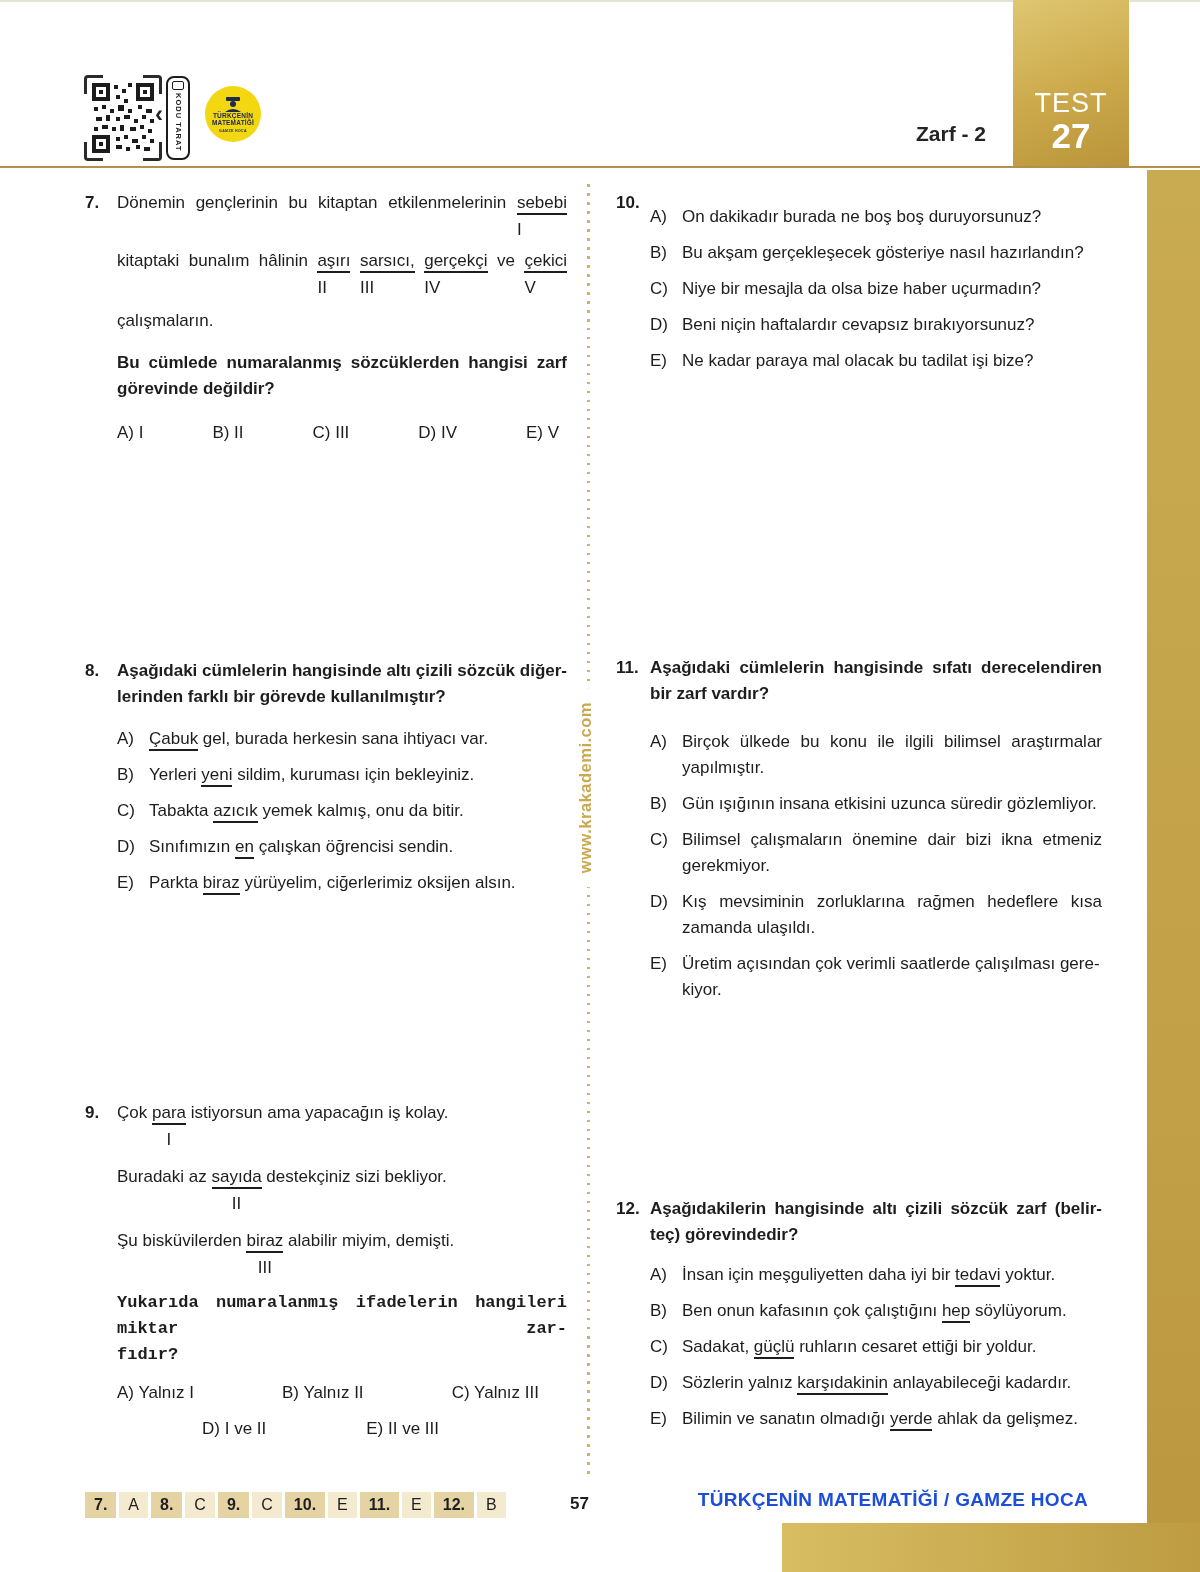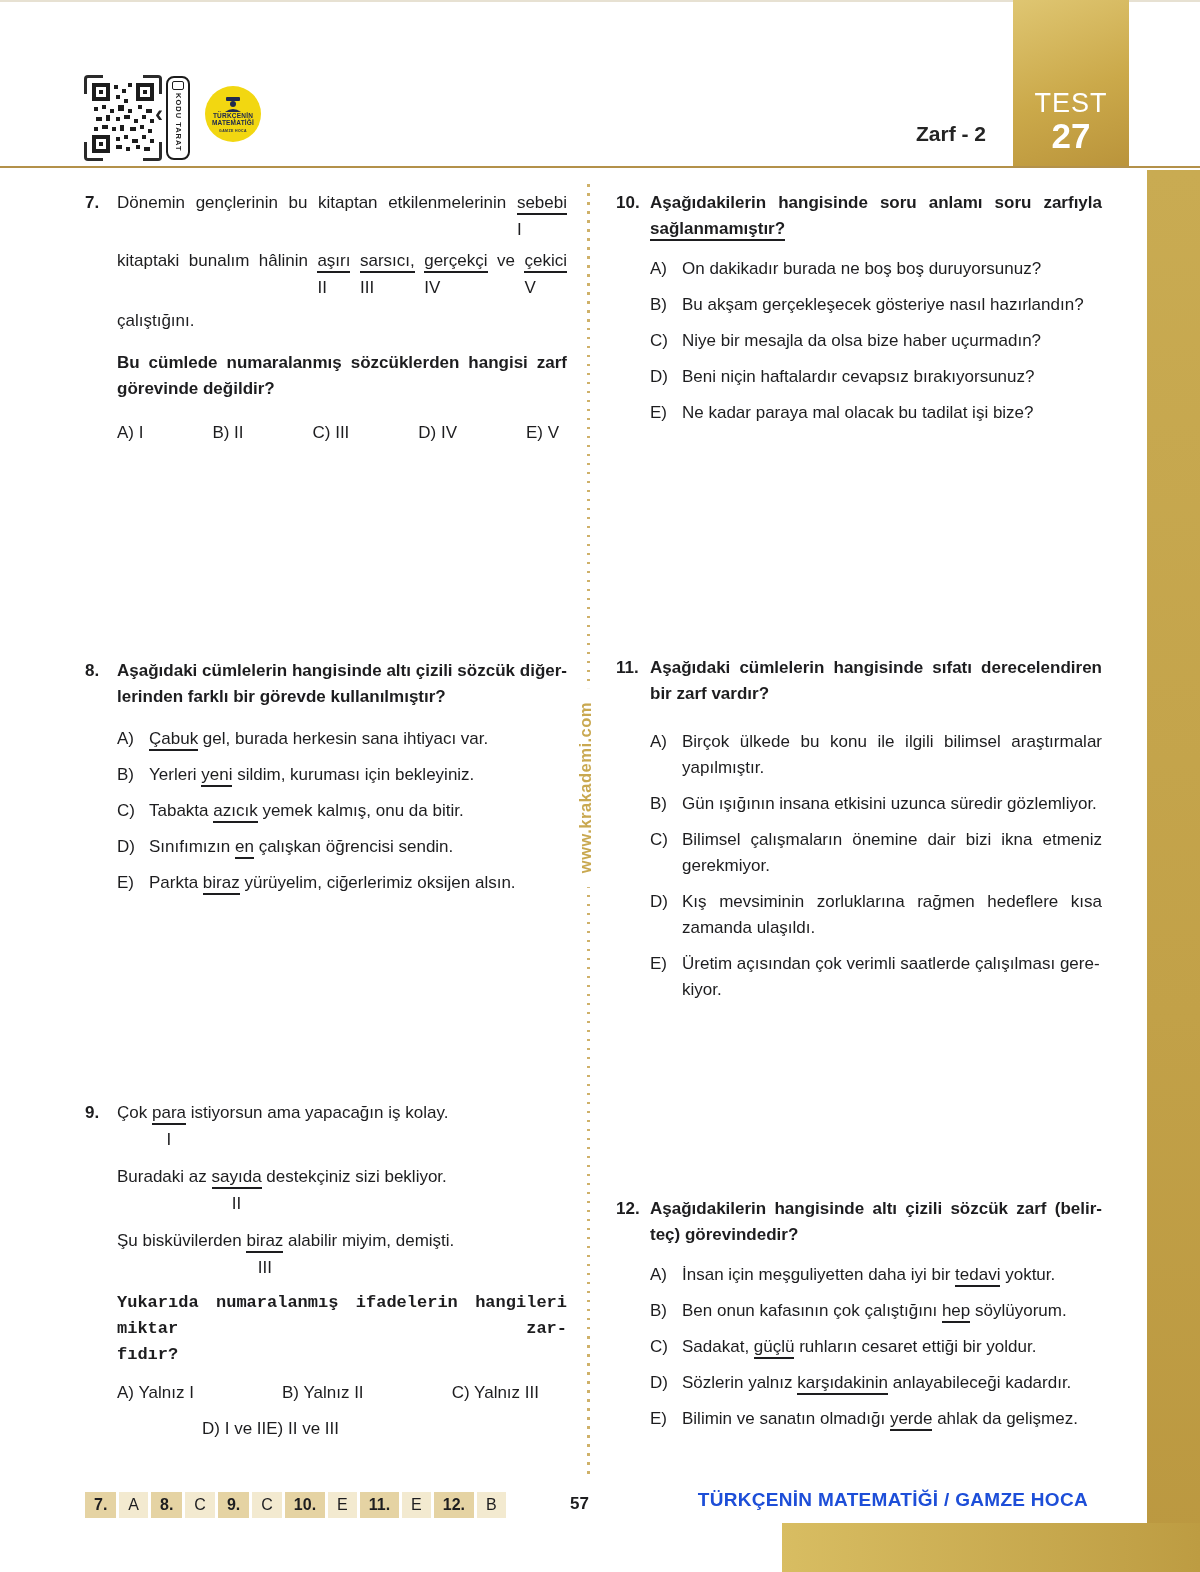--- a/index.html
+++ b/index.html
@@ -54,21 +54,21 @@
   .nw .w{border-bottom:2px solid #1d1d1f;padding-bottom:1px;}
   .nw .n{display:block;line-height:24px;margin-top:2px;font-weight:400;}
   .opt{display:flex;margin-top:10px;}
   .opt .ol{flex:none;width:32px;}
   .opt .ot{flex:1;}
   .optsrow{display:flex;justify-content:space-between;padding-right:8px;}
   .m14{margin-top:14px;} .m16{margin-top:16px;} .m22{margin-top:22px;}
   .q7s2{margin-top:6px;} .q7s3{margin-top:8px;} .q7p{margin-top:16px;} .q7o{margin-top:18px;}
   .q9blk{margin-top:12px;} .q9p{margin-top:10px;font-family:Liberation Mono, monospace;}
   .q9r2{margin-top:10px;display:flex;}
-  .q9r2 .d{margin-left:85px;} .q9r2 .e{}
+  .q9r2 .d{margin-left:85px;} .q9r2 .e{margin-left:100px;}
 
   
   .akey{position:absolute;left:85px;top:1492px;display:flex;gap:3px;font-size:16px;}
   .akey span{display:inline-block;padding:4px 9px;line-height:18px;}
   .kn{background:#e5d3a3;font-weight:700;}
   .ka{background:#f3ead0;font-weight:400;}
   .pgnum{position:absolute;left:570px;top:1494px;font-size:17px;font-weight:700;}
   .brand{position:absolute;right:112px;top:1489px;font-size:19px;font-weight:800;color:#1d4ed8;letter-spacing:.3px;}
 </style>
 </head>
@@ -156,21 +156,21 @@
   <div class="bbar"></div>
 
   <div class="divider"></div>
   <div class="wm">www.krakademi.com</div>
 
   <div class="q" style="left:85px;top:190px;width:482px;">
     <span class="qnum">7.</span>
     <div class="qbody">
       <span class="line stretch"><span>Dönemin gençlerinin bu kitaptan etkilenmelerinin</span> <span class="nw"><span class="w">sebebi</span><span class="n">I</span></span></span>
       <span class="line stretch q7s2"><span>kitaptaki bunalım hâlinin</span> <span class="nw"><span class="w">aşırı</span><span class="n">II</span></span> <span class="nw"><span class="w">sarsıcı,</span><span class="n">III</span></span> <span class="nw"><span class="w">gerçekçi</span><span class="n">IV</span></span> <span>ve</span> <span class="nw"><span class="w">çekici</span><span class="n">V</span></span></span>
-      <span class="line q7s3">çalıştığını.</span>
+      <span class="line q7s3">çalışmaların.</span>
       <div class="stem q7p">
         <span class="line stretch">Bu cümlede numaralanmış sözcüklerden hangisi zarf</span>
         <span class="line">görevinde değildir?</span>
       </div>
       <div class="optsrow q7o">
         <span><span>A)</span> <span>I</span></span>
         <span><span>B)</span> <span>II</span></span>
         <span><span>C)</span> <span>III</span></span>
         <span><span>D)</span> <span>IV</span></span>
         <span><span>E)</span> <span>V</span></span>
@@ -228,24 +228,20 @@
       <div class="q9r2">
         <span class="d"><span>D)</span> <span>I ve II</span></span>
         <span class="e"><span>E)</span> <span>II ve III</span></span>
       </div>
     </div>
   </div>
 
   <div class="q" style="left:616px;top:190px;width:486px;">
     <span class="qnum" style="width:34px;">10.</span>
     <div class="qbody">
-      <div class="stem">
-        <span class="line stretch">Aşağıdakilerin hangisinde soru anlamı soru zarfıyla</span>
-        <span class="line"><span class="u">sağlanmamıştır?</span></span>
-      </div>
       <div class="m14">
         <div class="opt" style="margin-top:0;">
             <span class="ol">A)</span>
             <span class="ot">On dakikadır burada ne boş boş duruyorsunuz?</span>
           </div>
         <div class="opt">
             <span class="ol">B)</span>
             <span class="ot">Bu akşam gerçekleşecek gösteriye nasıl hazırlandın?</span>
           </div>
         <div class="opt">

